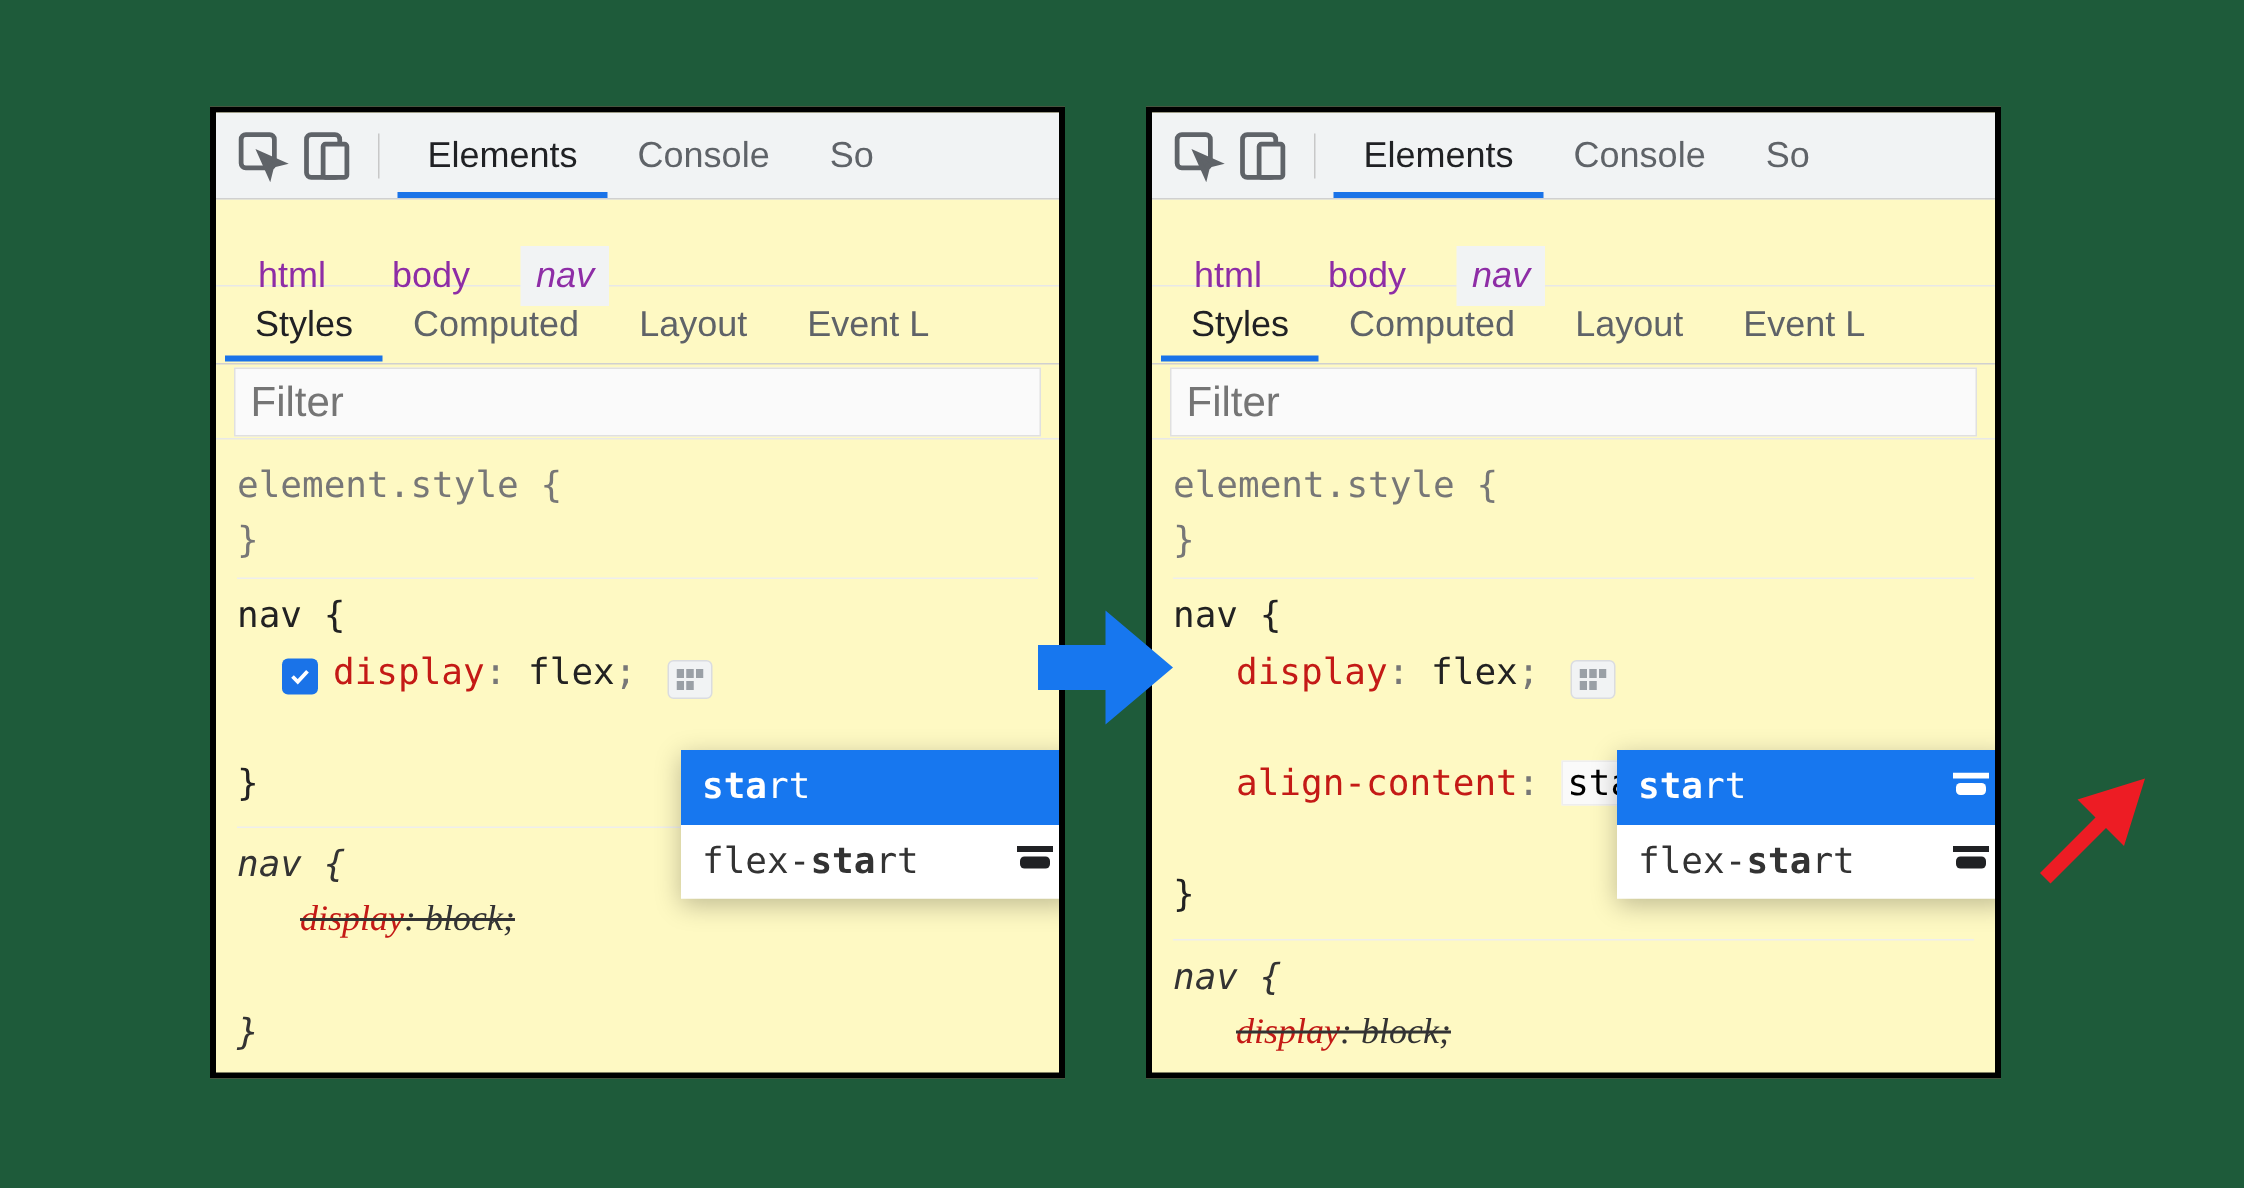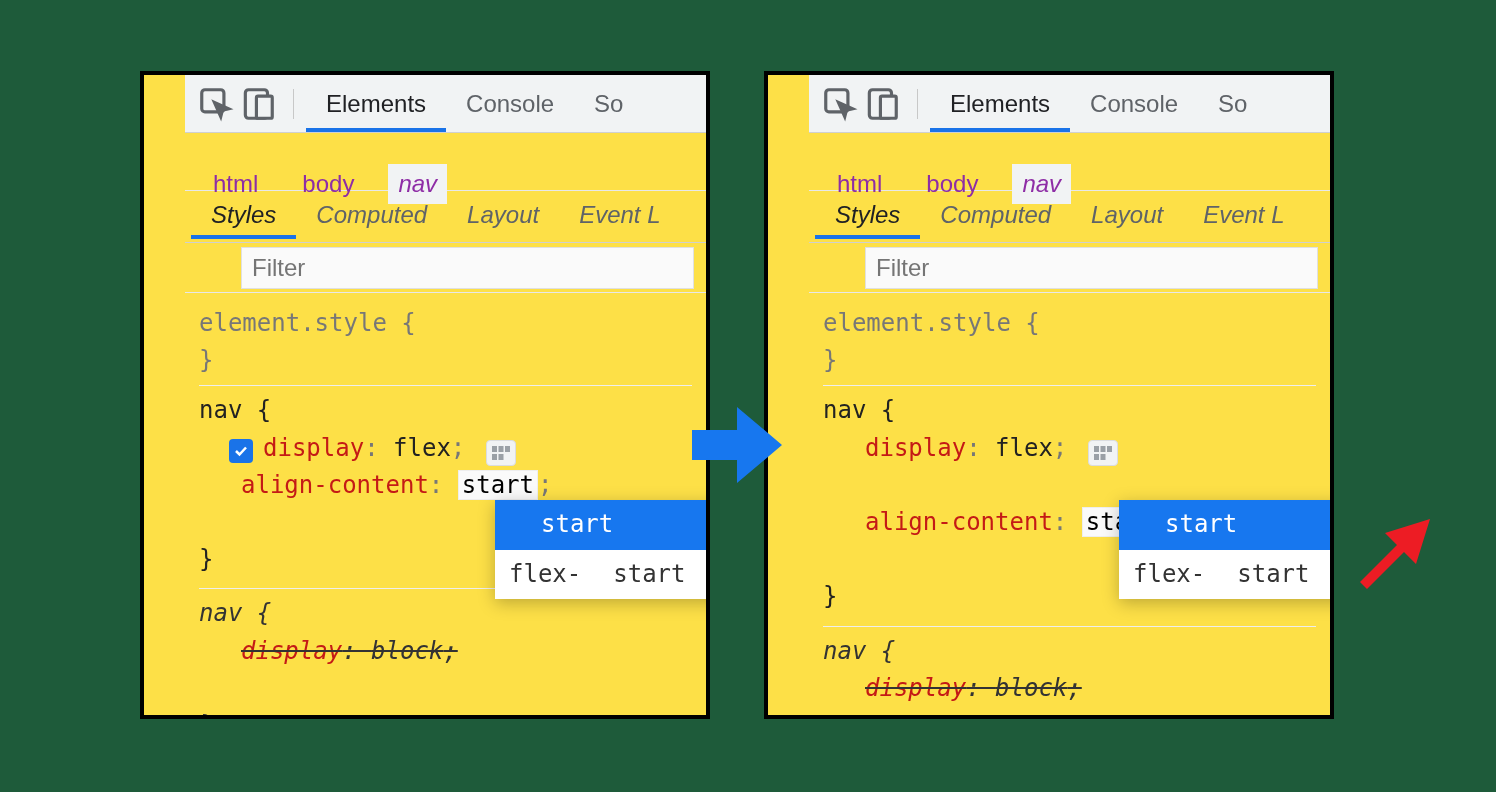--- a/index.html
+++ b/index.html
@@ -5,24 +5,23 @@
   * { box-sizing: border-box; margin: 0; padding: 0; }
   body {
     background: #1e5b3a;
     width: 1496px;
     height: 792px;
     font-family: -apple-system, "Segoe UI", Arial, sans-serif;
     position: relative;
   }
   .panel {
     position: absolute;
-    background: #fde047;
+    background: #fef9c3;
     border: 4px solid #000;
     overflow: hidden;
-    padding-left: 41px;
   }
   .toolbar {
     background: #f1f3f4;
     border-bottom: 1px solid #d0d0d0;
     display: flex;
     align-items: center;
     height: 58px;
     padding: 0 12px;
   }
   .tool-icon {
@@ -56,25 +55,24 @@
   }
   .crumb {
     color: #8e2da6;
     cursor: pointer;
     padding: 6px 10px;
     margin-top: 44px;
   }
   .crumb.sel { background: #f1f3f4; font-style: italic; }
   .subtabs {
     display: flex;
-    align-items: flex-start;
+    align-items: center;
     border-bottom: 1px solid #d0d0d0;
     height: 52px;
     padding: 0 6px;
-    font-style: italic;
   }
   .subtab {
     font-size: 24px;
     color: #5f6368;
     padding: 10px 20px 10px;
     cursor: pointer;
     white-space: nowrap;
   }
   .subtab.active {
     color: #202124;
@@ -84,41 +82,40 @@
   .filter-row {
     border-bottom: 1px solid #e8e8e8;
     padding: 6px 12px;
     height: 50px;
     display: flex;
     align-items: center;
   }
   .filter-input {
     flex: 1;
     border: 1px solid #e0e0e0;
-    font-size: 24px;
+    font-size: 28px;
     padding: 6px 10px;
     color: #5f6368;
     background: #fafafa;
     font-family: inherit;
-    margin-left: 44px;
   }
   .code-area {
     font-family: Menlo, Consolas, monospace;
     font-size: 24px;
     line-height: 1.55;
     padding: 6px 14px;
     position: relative;
   }
   .rule-block { border-bottom: 1px solid #eee; padding: 6px 0; position: relative; }
   .gray { color: #777; }
   .sel-name { color: #222; }
   .prop { color: #c41a16; }
   .val { color: #222; }
   .nav-italic { font-style: italic; color: #333; }
-  .strike { text-decoration: line-through; }
+  .strike { text-decoration: line-through; font-family: Liberation Serif, serif; }
   .strike .prop { color: #c41a16; }
   .strike .val { color: #333; }
   .checkbox {
     display: inline-flex;
     width: 24px; height: 24px;
     background: #1a73e8;
     border-radius: 4px;
     align-items: center; justify-content: center;
     vertical-align: -3px;
     margin-right: 10px;
@@ -156,21 +153,21 @@
     gap: 16px;
     color: #333;
     background: #fff;
     cursor: pointer;
     white-space: nowrap;
   }
   .dd-item.sel {
     background: #1777ef;
     color: #fff;
   }
-  .dd-item b { font-weight: 400; margin-left: 32px; }
+  .dd-item b { font-weight: 700; }
   .align-ico {
     width: 24px; height: 20px;
   }
   .arrow-right {
     position: absolute;
     left: 687px; top: 395px;
     width: 100px; height: 100px;
     z-index: 5;
   }
   .arrow-red {
@@ -239,23 +236,21 @@
         <span class="flex-badge">
           <svg viewBox="0 0 18 14">
               <rect x="0" y="0" width="5" height="6" fill="#9aa0a6"></rect>
               <rect x="6.5" y="0" width="5" height="6" fill="#9aa0a6"></rect>
               <rect x="13" y="0" width="5" height="6" fill="#9aa0a6"></rect>
               <rect x="0" y="8" width="5" height="6" fill="#9aa0a6"></rect>
               <rect x="6.5" y="8" width="5" height="6" fill="#9aa0a6"></rect>
             </svg>
         </span>
       </span><br>
-      <span class="indent">
-        <span class="prop">align-content</span><span class="gray">: </span><span class="valbox"><span>start</span></span><span class="gray">;</span>
-      </span><br>
+      <br>
       <span class="sel-name">}</span>
 
       
       <div class="dropdown" style="left:296px; top:114px; width:262px;">
         <div class="dd-item sel">
           <span><b>sta</b><span>rt</span></span>
         </div>
         <div class="dd-item">
           <span><span>flex-</span><b>sta</b><span>rt</span></span>
           <svg class="align-ico" viewBox="0 0 24 20">

